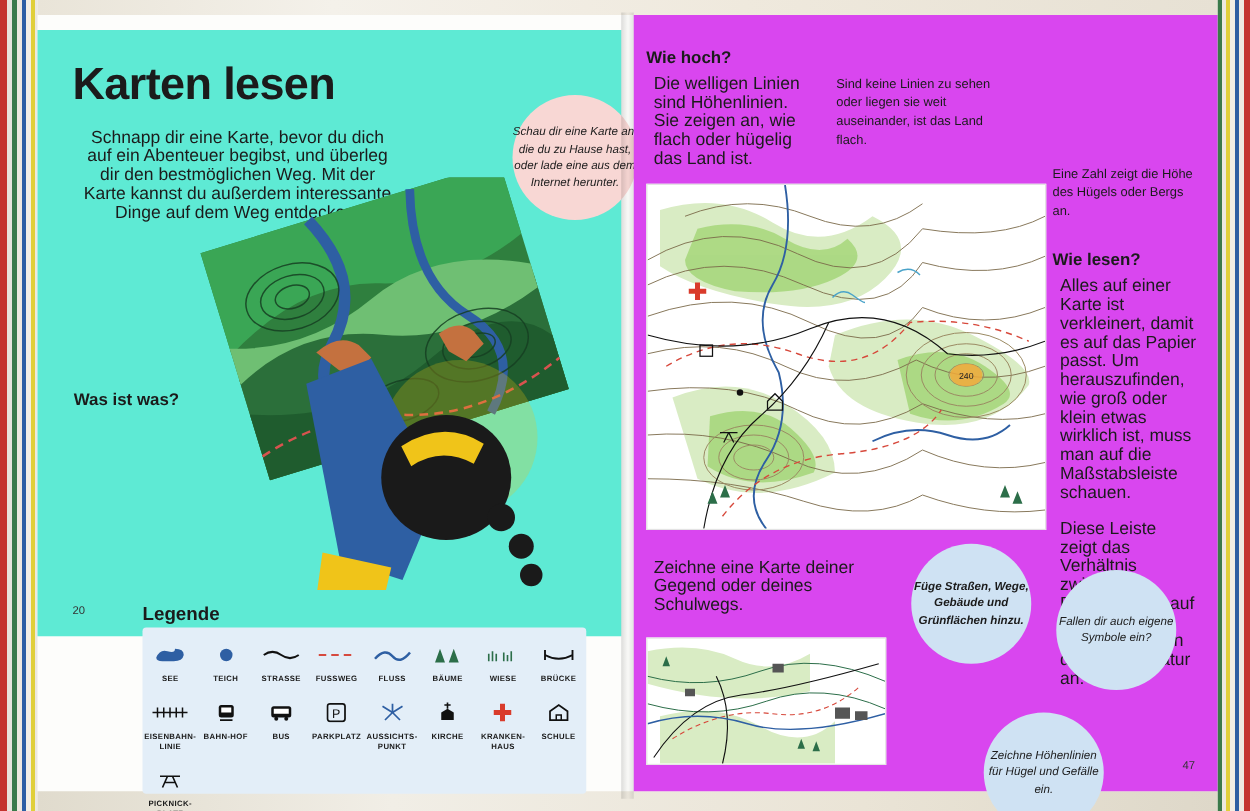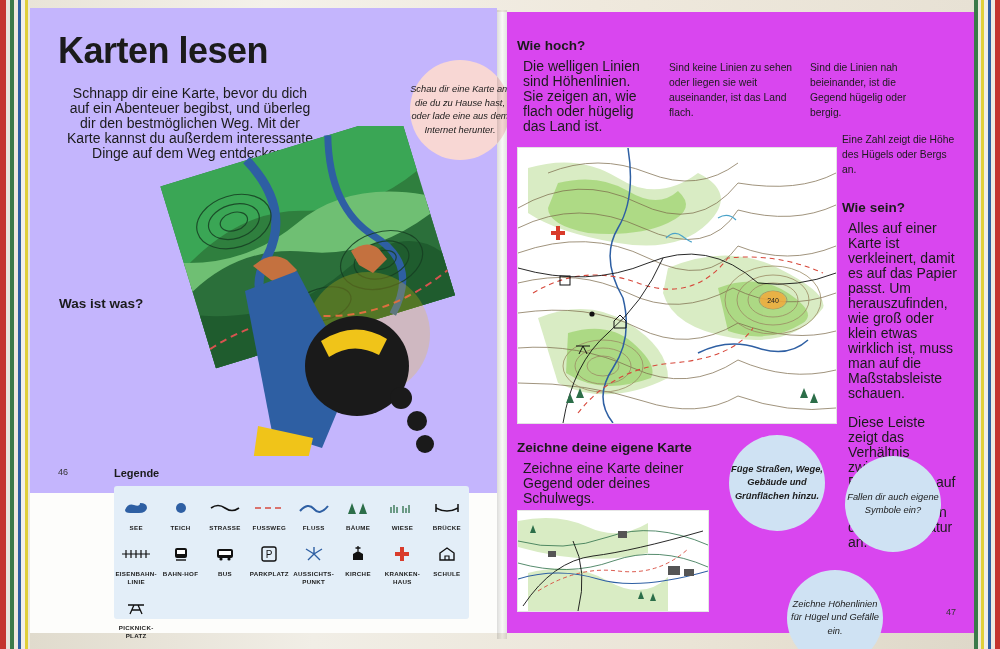--- a/index.html
+++ b/index.html
@@ -16,36 +16,36 @@
     background:linear-gradient(90deg,#c4342e 0 6px,#e8e4dc 6px 10px,#3b7a4a 10px 14px,#efe9df 14px 18px,#2e5fa3 18px 21px,#f3efe6 21px 25px,#e0cf3a 25px 28px,#ece8de 28px 30px);}
   .edge-right{position:absolute;right:0;top:0;width:26px;height:649px;
     background:linear-gradient(270deg,#c4342e 0 5px,#efe9e0 5px 9px,#2e5fa3 9px 12px,#f2eee5 12px 16px,#e0cf3a 16px 19px,#ece8de 19px 22px,#3b7a4a 22px 26px);}
   .edge-top{position:absolute;left:30px;right:26px;top:0;height:12px;
     background:linear-gradient(90deg,#e9e4d8,#f4f1ea 25%,#efe9dd 60%,#e7e1d4);}
   .edge-bottom{position:absolute;left:30px;right:26px;bottom:0;height:16px;
     background:linear-gradient(90deg,#e0dbcd,#f1eee6 30%,#eae4d6 70%,#ded8c9);}
   .gutter{position:absolute;left:497px;top:10px;width:10px;height:629px;
     background:linear-gradient(90deg,rgba(0,0,0,0.13),rgba(0,0,0,0.03) 45%,rgba(0,0,0,0.02) 55%,rgba(0,0,0,0.10));}
 
-  .leftpage{position:absolute;left:30px;top:8px;width:467px;height:485px;background:#c4b5fd;}
+  .leftpage{position:absolute;left:30px;top:24px;width:467px;height:485px;background:#5eead4;}
   .rightpage{position:absolute;left:507px;top:12px;width:467px;height:621px;background:#d946ef;}
 
   h1.title{position:absolute;left:28px;top:22px;margin:0;font-size:36px;font-weight:700;letter-spacing:-0.5px;}
   .intro{position:absolute;left:29px;top:72px;width:250px;font-size:10.3px;line-height:15px;text-align:center;}
   .h2{font-size:13.5px;font-weight:700;margin:0 0 6px 0;}
   .body{font-size:14px;line-height:15px;margin:6px;}
 
   .bubble{position:absolute;border-radius:50%;display:flex;align-items:center;justify-content:center;text-align:center;}
   .bubble span{font-size:9.3px;line-height:13.5px;font-style:italic;}
 
   .bubble-pink{left:380px;top:52px;width:100px;height:100px;background:#f8d7d4;}
   .bubble-blue{background:#cfe2f3;}
 
   .whatis{position:absolute;left:29px;top:288px;width:132px;}
-  .legende-title{position:absolute;left:84px;top:459px;font-size:11px;font-weight:700;}
+  .legende-title{position:absolute;left:84px;top:459px;font-size:15px;font-weight:700;}
   .legend-box{position:absolute;left:84px;top:478px;width:355px;height:133px;background:#e3eef8;border-radius:3px;}
   .legend-grid{position:absolute;left:0;top:0;width:355px;height:133px;display:grid;grid-template-columns:repeat(8,1fr);grid-template-rows:1fr 1fr;}
   .lg-cell{display:flex;flex-direction:column;align-items:center;justify-content:flex-start;padding-top:11px;}
   .lg-ico{height:22px;display:flex;align-items:center;justify-content:center;font-size:13px;color:#2c6e49;}
   .lg-lab{margin-top:5px;font-size:6.2px;font-weight:700;letter-spacing:.3px;text-align:center;line-height:8px;}
 
   .pageno{position:absolute;font-size:9px;color:#333;}
 
   
   .rcol{position:absolute;font-size:10.3px;line-height:15px;}
@@ -271,36 +271,35 @@
             <svg width="20" height="16">
                 <path d="M2 5 h16 M4 14 l4 -9 M16 14 l-4 -9 M6 10 h8" stroke="#111" stroke-width="1.3" fill="none"></path>
               </svg>
           </div>
           <div class="lg-lab">PICKNICK-PLATZ</div>
         </div>
 
       </div>
     </div>
 
-    <div class="pageno" style="left:28px;bottom:16px;">46</div>
+    <div class="pageno" style="left:28px;bottom:16px;">20</div>
   </div>
 
   <div class="rightpage">
 
     <div class="rcol" style="left:10px;top:26px;width:130px;">
       <p class="h2">Wie hoch?</p>
       <p class="body">Die welligen Linien sind Höhenlinien. Sie zeigen an, wie flach oder hügelig das Land ist.</p>
     </div>
 
     <div class="rcol" style="left:162px;top:48px;width:130px;">Sind keine Linien zu sehen oder liegen sie weit auseinander, ist das Land flach.</div>
-    <div class="rcol" style="left:303px;top:48px;width:125px;">Sind die Linien nah beieinander, ist die Gegend hügelig oder bergig.</div>
     <div class="rcol" style="left:335px;top:120px;width:120px;">Eine Zahl zeigt die Höhe des Hügels oder Bergs an.</div>
 
     <div class="rcol" style="left:335px;top:188px;width:122px;">
-      <p class="h2">Wie sein?</p>
+      <p class="h2">Wie lesen?</p>
       <p class="body">Alles auf einer Karte ist verkleinert, damit es auf das Papier passt. Um herauszufinden, wie groß oder klein etwas wirklich ist, muss man auf die Maßstabsleiste schauen.</p>
       <p class="body" style="margin-top:14px;">Diese Leiste zeigt das Verhältnis zwischen Entfernungen auf der Karte und Entfernungen in der echten Natur an.</p>
     </div>
 
     <div class="map">
       <svg width="318" height="275" viewBox="0 0 318 275">
         <rect width="318" height="275" fill="#ffffff"></rect>
         <g fill="#d9ecc4">
           <path d="M10 20 q50 -15 90 10 t80 -5 q40 20 10 50 t-90 20 q-60 -10 -90 -30z"></path>
           <path d="M150 120 q60 -25 110 0 t45 40 q-30 40 -90 30 t-70 -45z"></path>
@@ -353,21 +352,20 @@
         <path d="M58 198 h14 M61 206 l4 -8 M69 206 l-4 -8" stroke="#111" stroke-width="1" fill="none"></path>
         <circle cx="74" cy="166" r="2.6" fill="#111"></circle>
         <path d="M148 90 q8 -8 16 -2 t10 6" stroke="#4aa3c9" stroke-width="1.2" fill="none"></path>
         <path d="M200 70 q10 -6 18 2" stroke="#4aa3c9" stroke-width="1.2" fill="none"></path>
       </svg>
 
       
     </div>
 
     <div class="rcol" style="left:10px;top:428px;width:210px;">
-      <p class="h2">Zeichne deine eigene Karte</p>
       <p class="body">Zeichne eine Karte deiner Gegend oder deines Schulwegs.</p>
     </div>
 
     <div class="minimap">
       <svg width="190" height="100" viewBox="0 0 190 100">
         <rect width="190" height="100" fill="#fff"></rect>
         <g fill="#d9ecc4">
           <path d="M0 10 q40 -8 70 6 t60 -4 v30 q-60 14 -130 -6z"></path>
           <path d="M10 62 q45 -12 80 8 t60 -4 v34 h-140z"></path>
         </g>

